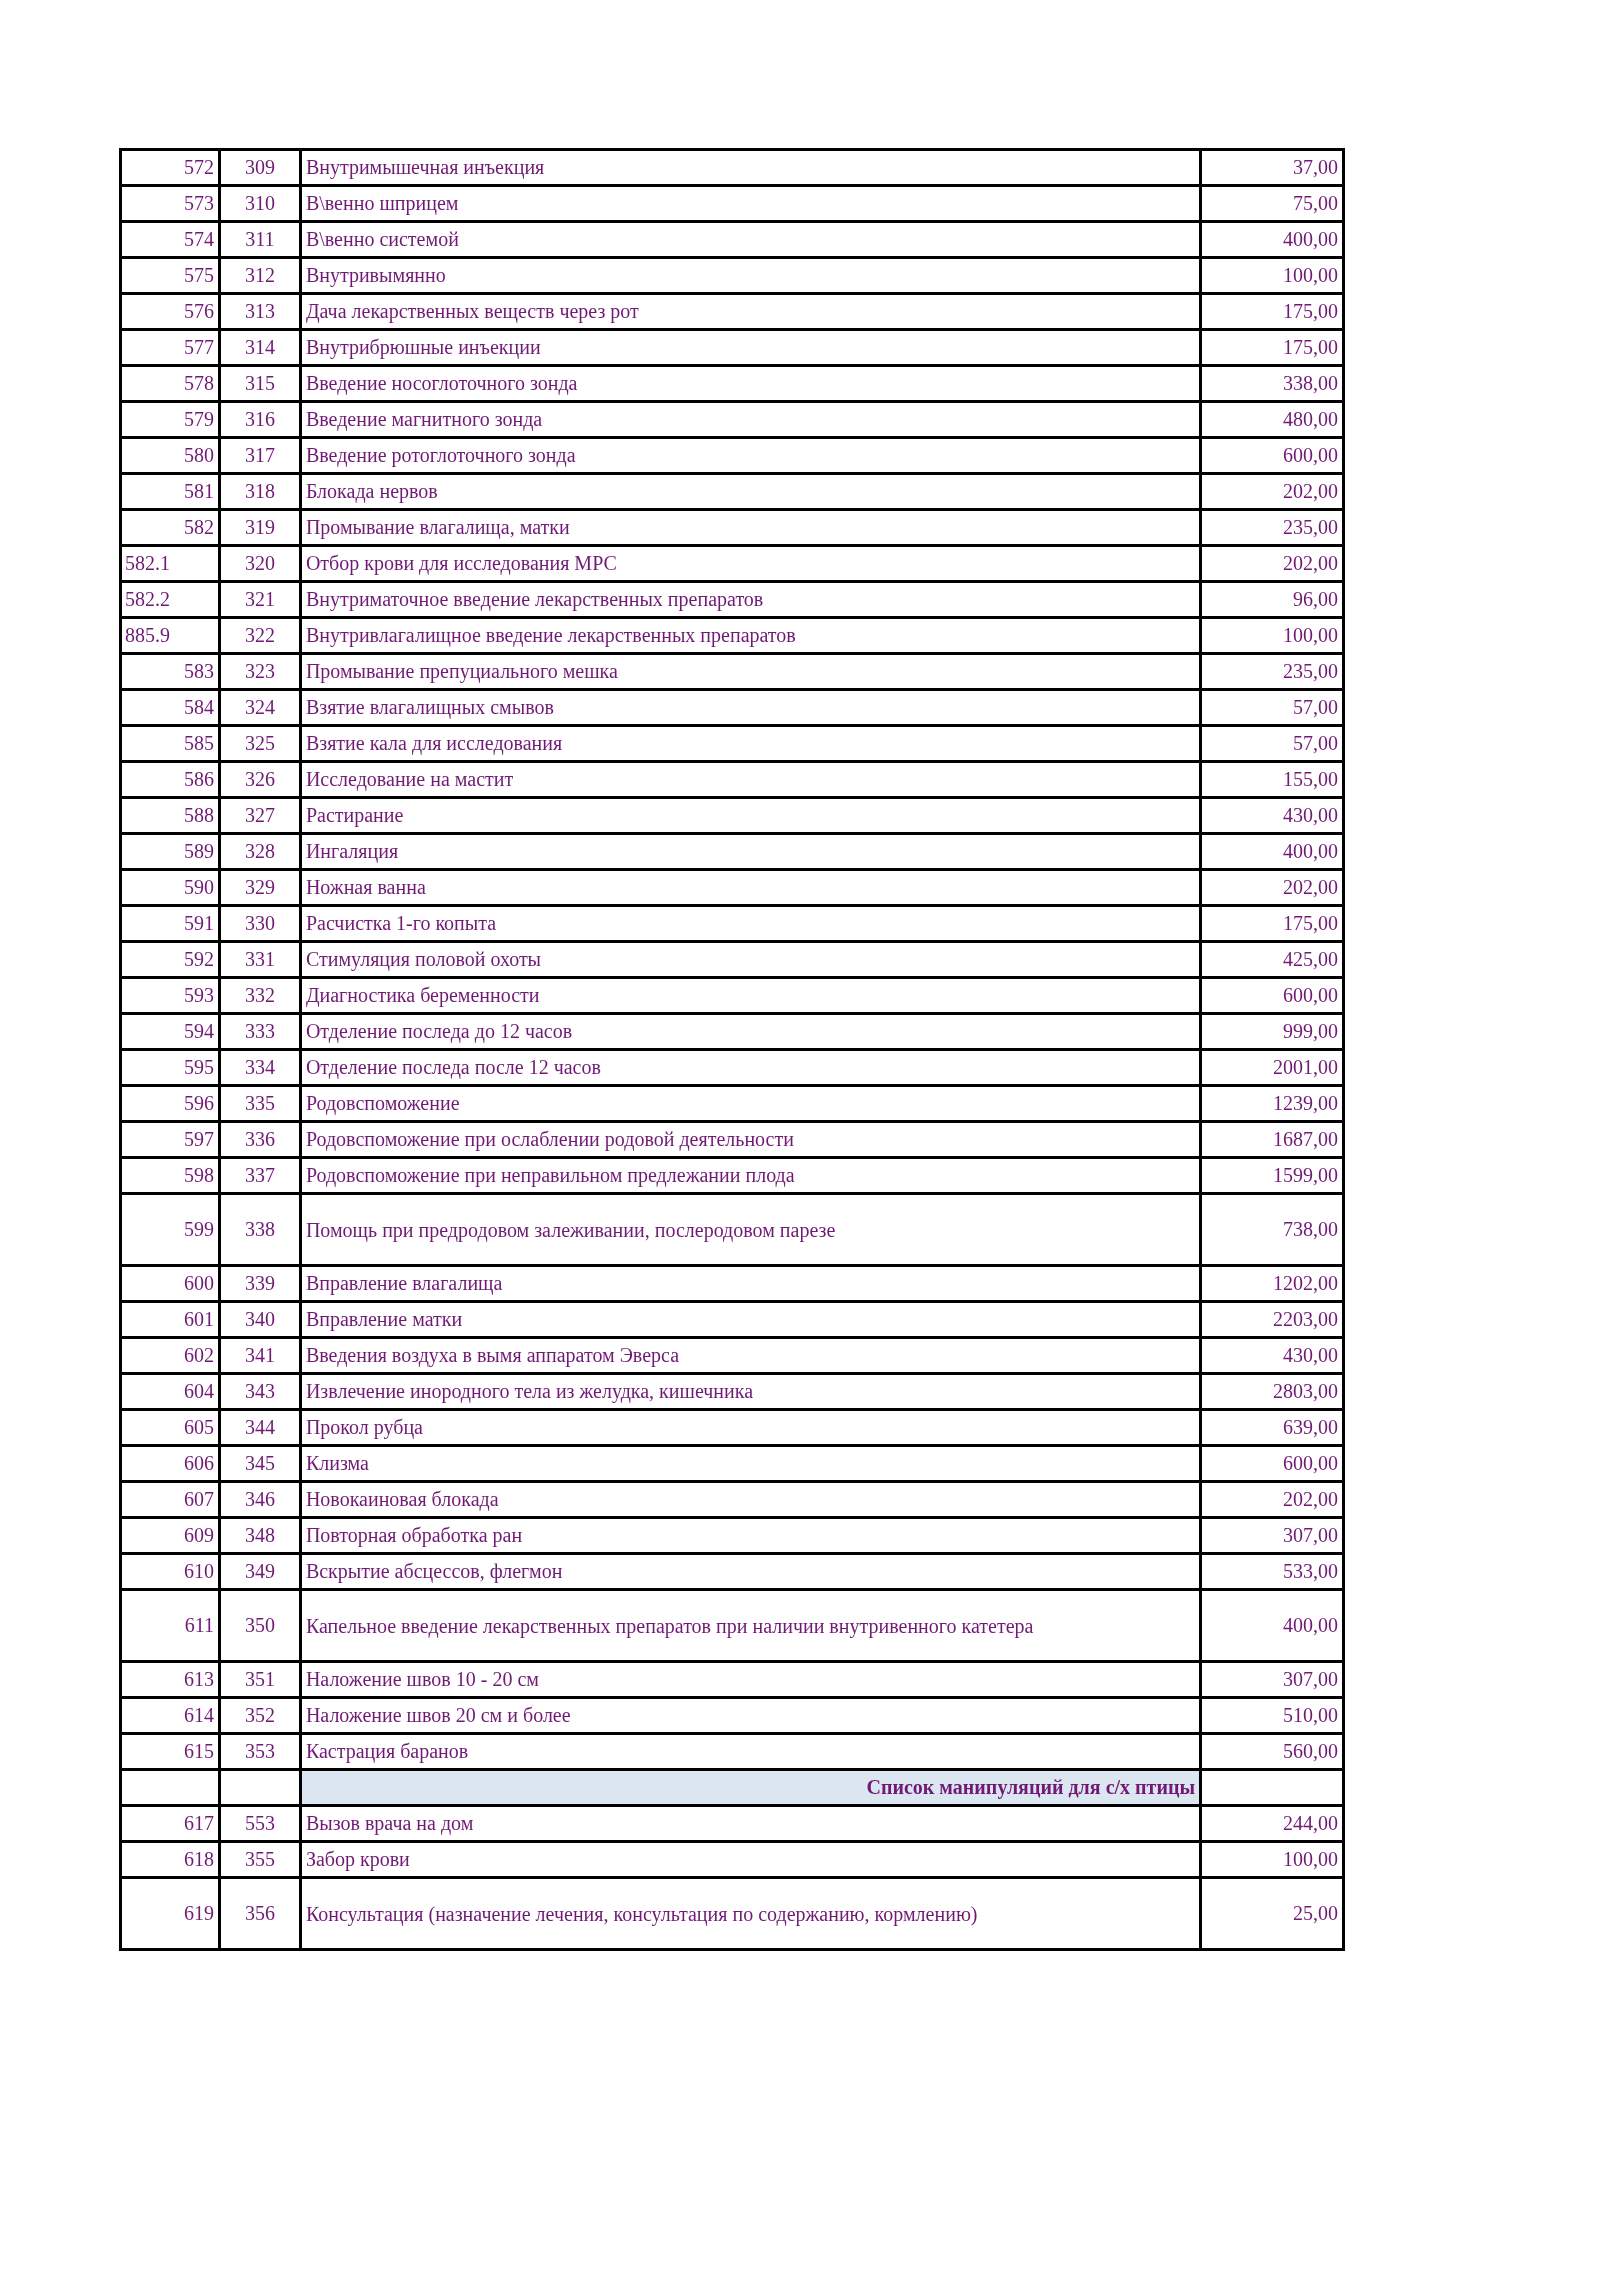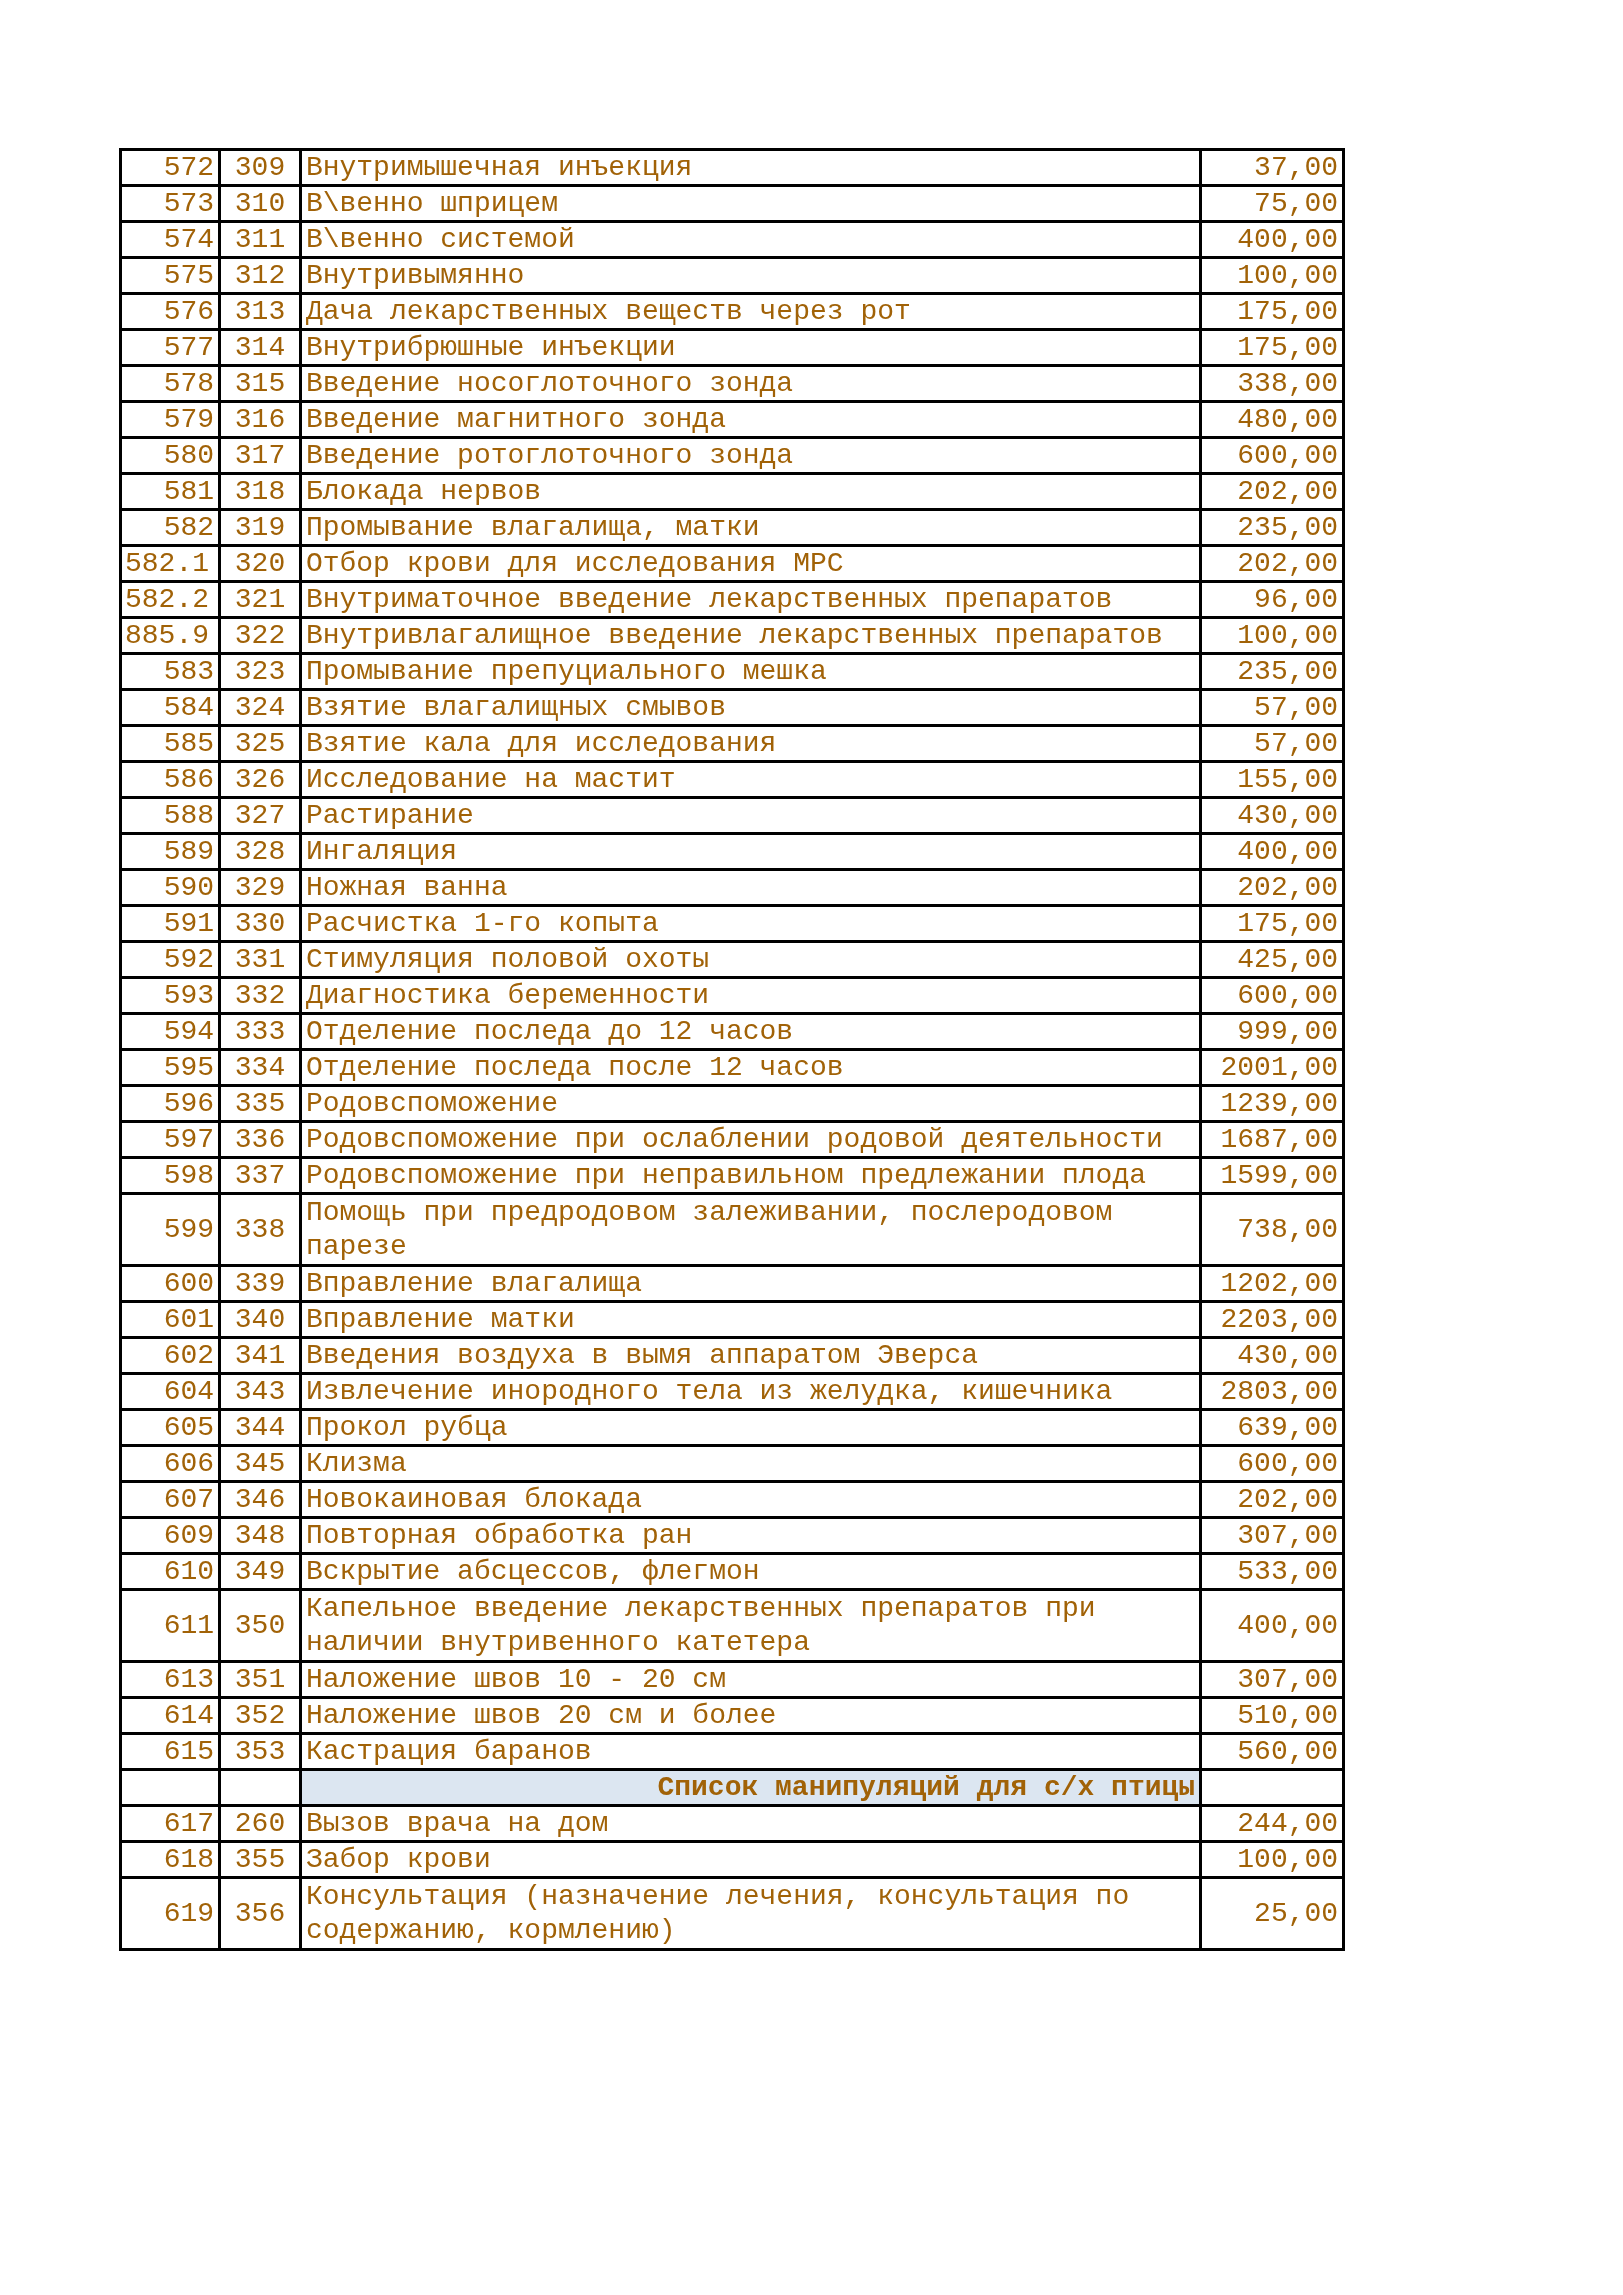--- a/index.html
+++ b/index.html
@@ -5,23 +5,23 @@
   html, body { margin: 0; padding: 0; background: #ffffff; }
   body { width: 1623px; height: 2295px; position: relative; overflow: hidden; }
   .page { position: absolute; left: 0; top: 0; width: 1623px; height: 2295px; background: #fff; }
   table.price {
     position: absolute;
     left: 119px;
     top: 148px;
     width: 1223px;
     border-collapse: collapse;
     table-layout: fixed;
-    font-family: Liberation Mono, monospace;
-    font-size: 28px;
-    color: #a16207;
+    font-family: Liberation Serif, serif;
+    font-size: 20px;
+    color: #701a75;
   }
   table.price td {
     border: 3.3px solid #000;
     height: 31px;
     padding: 0 3.9px;
     line-height: 33px;
     vertical-align: bottom;
     white-space: nowrap;
     overflow: hidden;
   }
@@ -313,21 +313,21 @@
           <td class="price">560,00</td>
         </tr>
         <tr class="section">
           <td></td>
           <td></td>
           <td class="title" style="background: rgb(220, 230, 241);">Список манипуляций для с/х птицы</td>
           <td></td>
         </tr>
         <tr>
           <td class="num">617</td>
-          <td class="code">260</td>
+          <td class="code">553</td>
           <td class="name">Вызов врача на дом</td>
           <td class="price">244,00</td>
         </tr>
         <tr>
           <td class="num">618</td>
           <td class="code">355</td>
           <td class="name">Забор крови</td>
           <td class="price">100,00</td>
         </tr>
         <tr class="tall">

